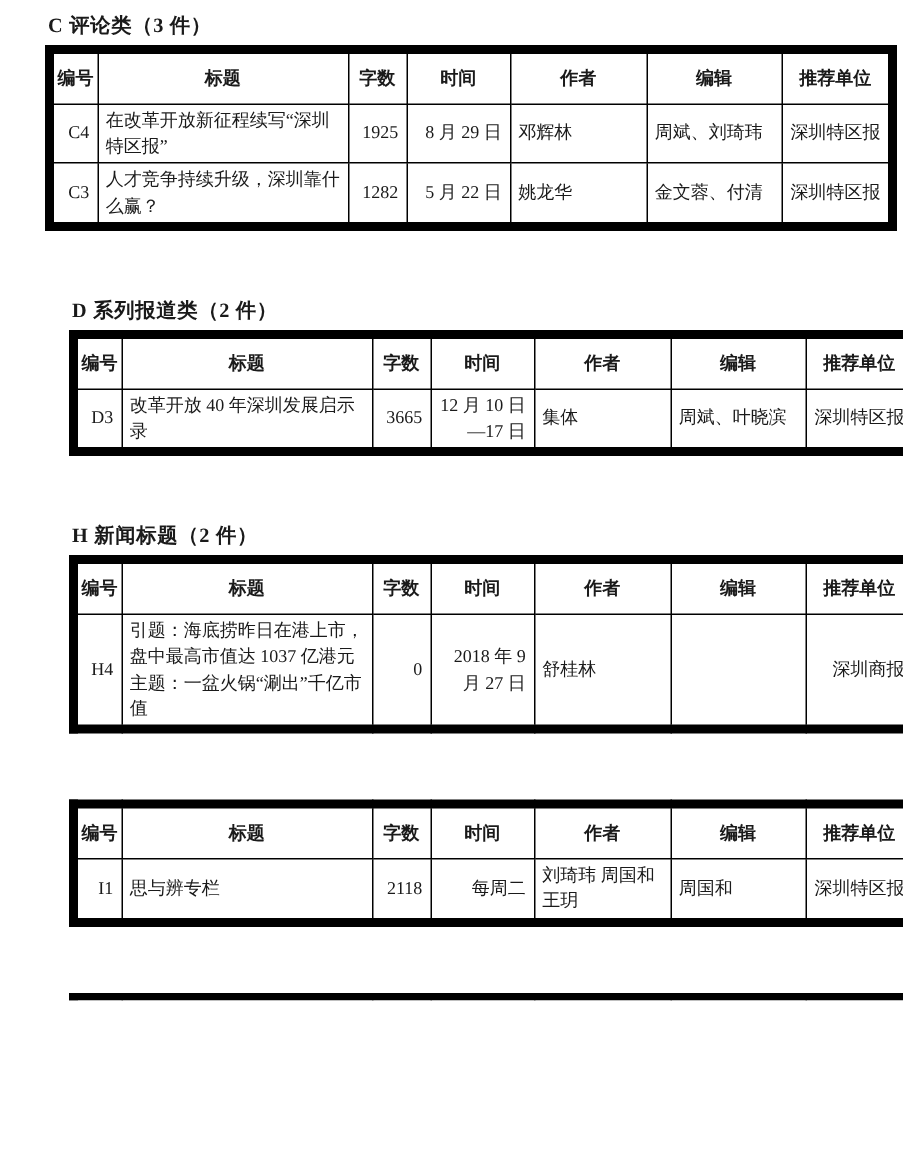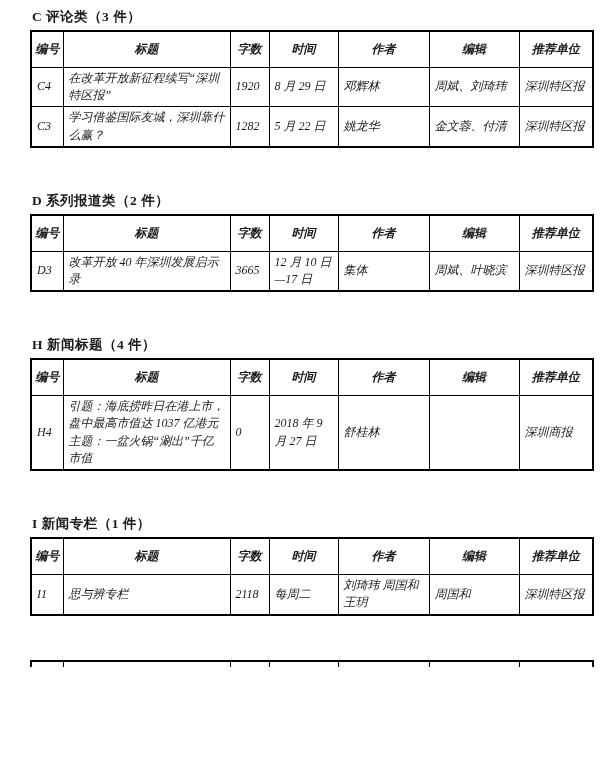--- a/index.html
+++ b/index.html
@@ -12,53 +12,52 @@
   .page {
     position: relative;
     width: 602px;
     height: 667px;
     background: #ffffff;
     box-sizing: border-box;
     padding: 8px 0 0 30px;
     overflow: hidden;
   }
   .section { margin: 0 0 0 0; }
-  .section + .section { margin-top: 44px; }
+  .section + .section { margin-top: 44px; margin-left: 16px; }
   .section-title {
     font-size: 13.5px;
     font-weight: bold;
     margin: 0 0 4px 2px;
     letter-spacing: 0.5px;
   }
   table.award-table {
     border-collapse: collapse;
     table-layout: fixed;
     width: 562px;
-    border: 2px solid #000000;
-    font-style: italic;
+    border: 6px solid #000000;
   }
   table.award-table th,
   table.award-table td {
     border: 1px solid #000;
     font-size: 12px;
     line-height: 1.45;
     padding: 2px 5px;
     vertical-align: middle;
     box-sizing: border-box;
     word-break: break-word;
     overflow-wrap: break-word;
   }
   table.award-table th {
     font-weight: bold;
     text-align: center;
     height: 36px;
     padding: 2px 2px;
   }
   table.award-table td { height: 38px; }
-  .c-center { text-align: left; }
+  .c-center { text-align: right; }
   .c-left   { text-align: left; }
   
   col.col-id   { width: 32px; }
   col.col-tit  { width: 167px; }
   col.col-num  { width: 39px; }
   col.col-time { width: 69px; }
   col.col-auth { width: 91px; }
   col.col-edit { width: 90px; }
   col.col-rec  { width: 74px; }
 </style>
@@ -87,29 +86,29 @@
           <th>时间</th>
           <th>作者</th>
           <th>编辑</th>
           <th>推荐单位</th>
         </tr>
       </thead>
       <tbody>
         <tr>
           <td class="c-center">C4</td>
           <td class="c-left">在改革开放新征程续写“深圳特区报”</td>
-          <td class="c-center">1920</td>
+          <td class="c-center">1925</td>
           <td class="c-center">8 月 29 日</td>
           <td class="c-left">邓辉林</td>
           <td class="c-left">周斌、刘琦玮</td>
           <td class="c-center">深圳特区报</td>
         </tr>
         <tr>
           <td class="c-center">C3</td>
-          <td class="c-left">学习借鉴国际友城，深圳靠什么赢？</td>
+          <td class="c-left">人才竞争持续升级，深圳靠什么赢？</td>
           <td class="c-center">1282</td>
           <td class="c-center">5 月 22 日</td>
           <td class="c-left">姚龙华</td>
           <td class="c-left">金文蓉、付清</td>
           <td class="c-center">深圳特区报</td>
         </tr>
       </tbody>
     </table>
   </div>
 
@@ -144,21 +143,21 @@
           <td class="c-center">12 月 10 日—17 日</td>
           <td class="c-left">集体</td>
           <td class="c-left">周斌、叶晓滨</td>
           <td class="c-center">深圳特区报</td>
         </tr>
       </tbody>
     </table>
   </div>
 
   <div class="section">
-    <div class="section-title">H 新闻标题（4 件）</div>
+    <div class="section-title">H 新闻标题（2 件）</div>
     <table class="award-table">
       <colgroup>
         <col class="col-id">
           <col class="col-tit">
           <col class="col-num">
           <col class="col-time">
         <col class="col-auth">
           <col class="col-edit">
           <col class="col-rec">
       </colgroup>
@@ -181,21 +180,20 @@
           <td class="c-center">2018 年 9 月 27 日</td>
           <td class="c-left">舒桂林</td>
           <td class="c-left"></td>
           <td class="c-center">深圳商报</td>
         </tr>
       </tbody>
     </table>
   </div>
 
   <div class="section">
-    <div class="section-title">I 新闻专栏（1 件）</div>
     <table class="award-table">
       <colgroup>
         <col class="col-id">
           <col class="col-tit">
           <col class="col-num">
           <col class="col-time">
         <col class="col-auth">
           <col class="col-edit">
           <col class="col-rec">
       </colgroup>

